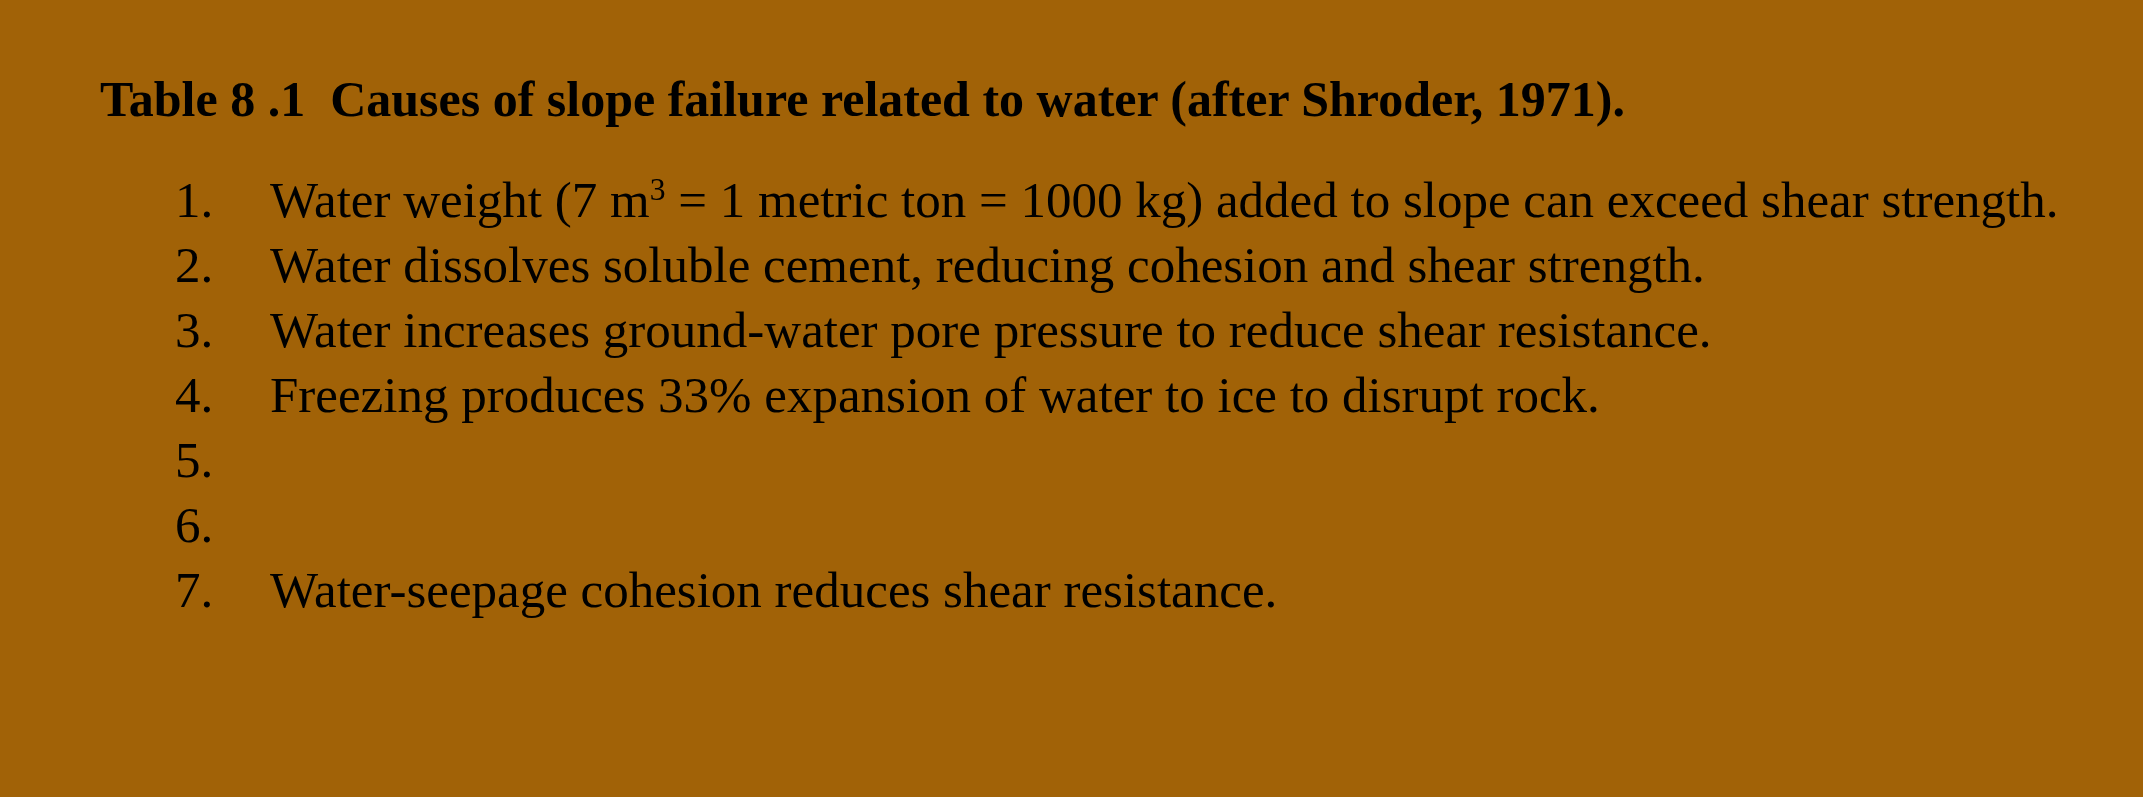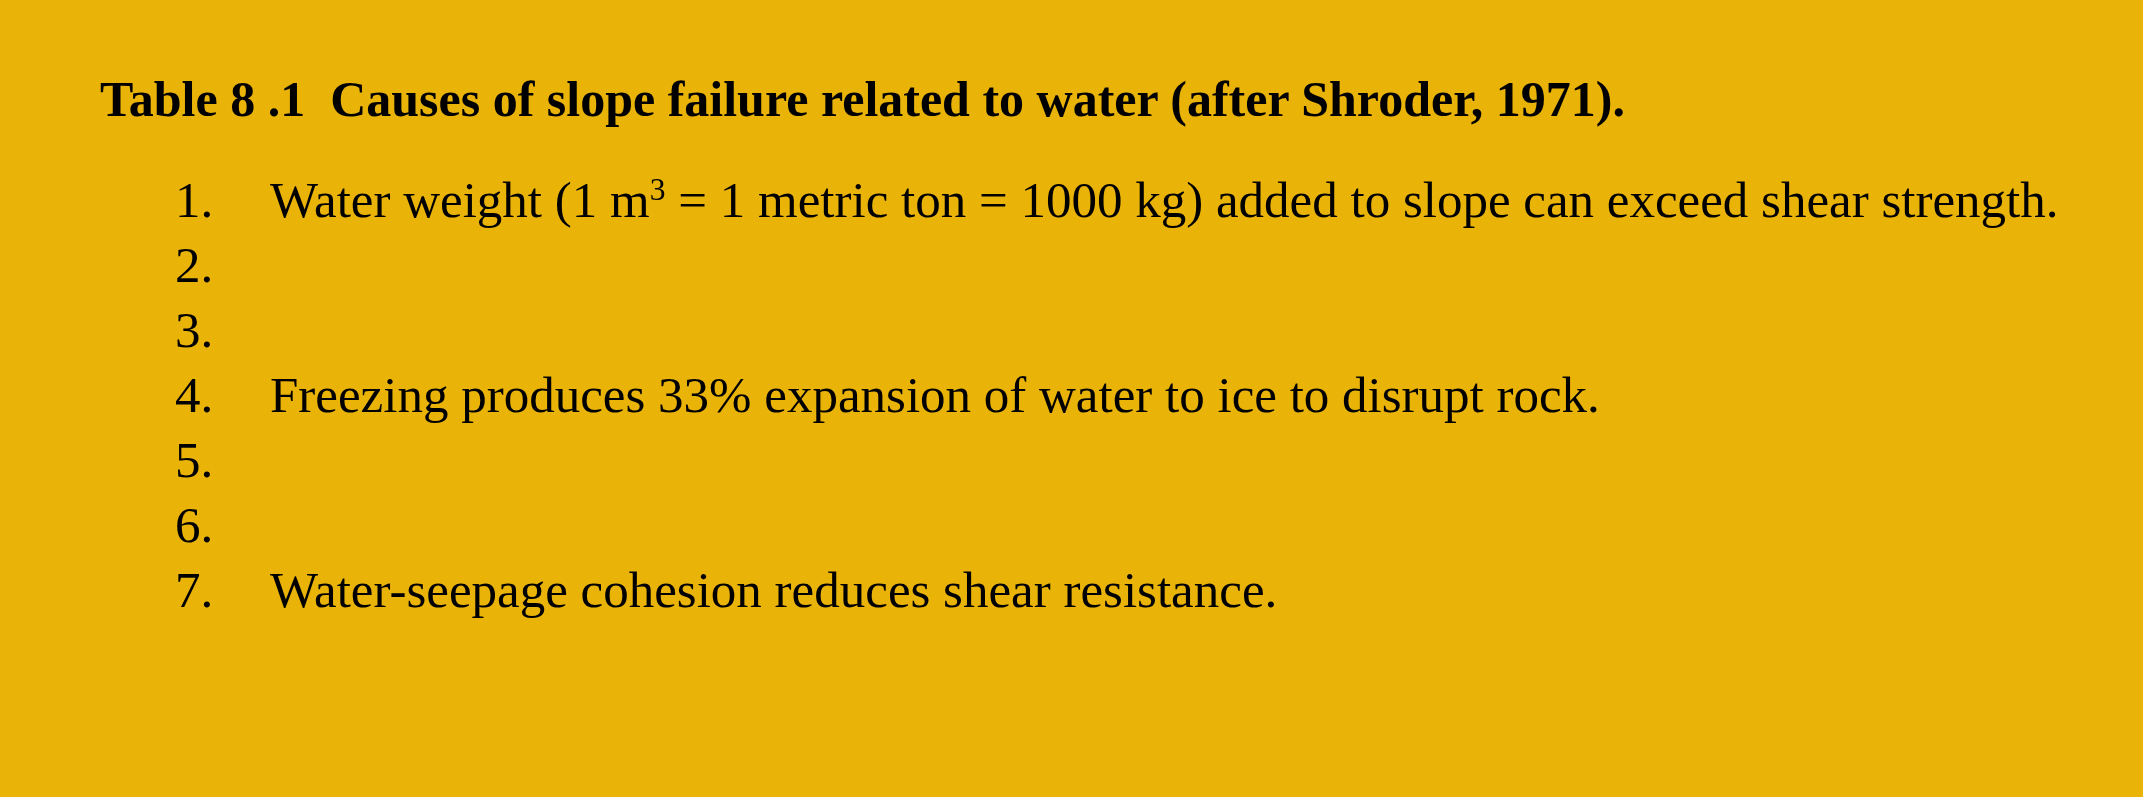--- a/index.html
+++ b/index.html
@@ -4,21 +4,21 @@
 <style>
   html, body {
     margin: 0;
     padding: 0;
     background: #ffffff;
   }
   .page {
     position: relative;
     width: 2143px;
     height: 797px;
-    background: #eab308;
+    background: #a16207;
     color: #000000;
     font-family: "Liberation Serif", serif;
     overflow: hidden;
   }
   .table-title {
     position: absolute;
     left: 100px;
     top: 70px;
     font-size: 50px;
     font-weight: 700;
@@ -54,29 +54,31 @@
 <body>
 
 <div class="page">
 
   <div class="table-title">Table 8 .1  Causes of slope failure related to water (after Shroder, 1971).</div>
 
   <div class="cause-list">
 
     <div class="row">
       <span class="num">1.</span>
-      <span class="txt"><span>Water weight (1 m</span><sup class="sup">3</sup><span> = 1 metric ton = 1000 kg) added to slope can exceed shear strength.</span></span>
+      <span class="txt"><span>Water weight (7 m</span><sup class="sup">3</sup><span> = 1 metric ton = 1000 kg) added to slope can exceed shear strength.</span></span>
     </div>
 
     <div class="row">
       <span class="num">2.</span>
+      <span class="txt">Water dissolves soluble cement, reducing cohesion and shear strength.</span>
     </div>
 
     <div class="row">
       <span class="num">3.</span>
+      <span class="txt">Water increases ground-water pore pressure to reduce shear resistance.</span>
     </div>
 
     <div class="row">
       <span class="num">4.</span>
       <span class="txt">Freezing produces 33% expansion of water to ice to disrupt rock.</span>
     </div>
 
     <div class="row">
       <span class="num">5.</span>
     </div>

